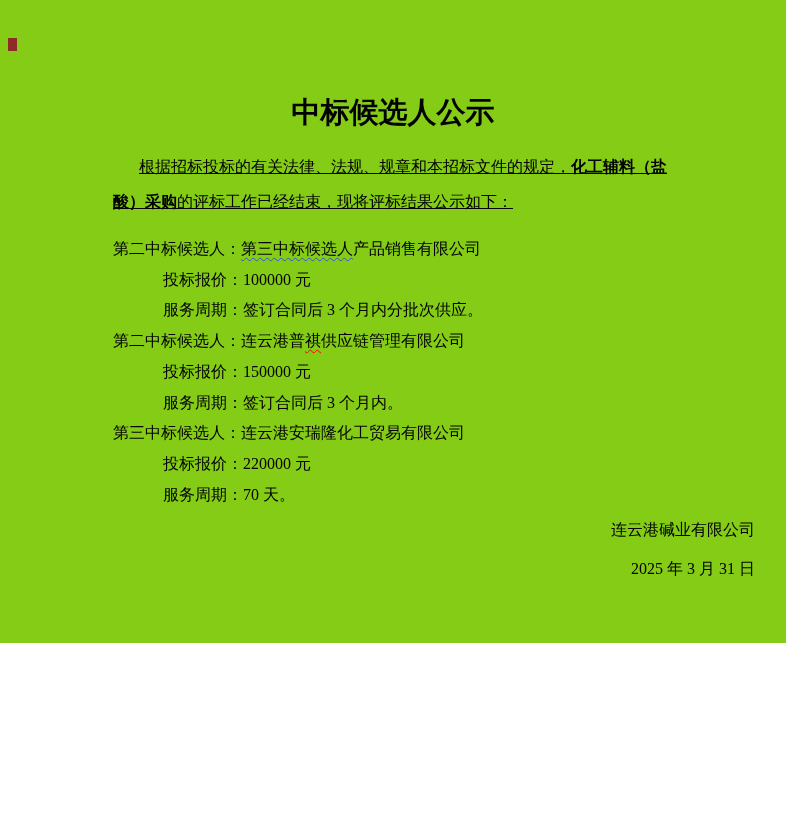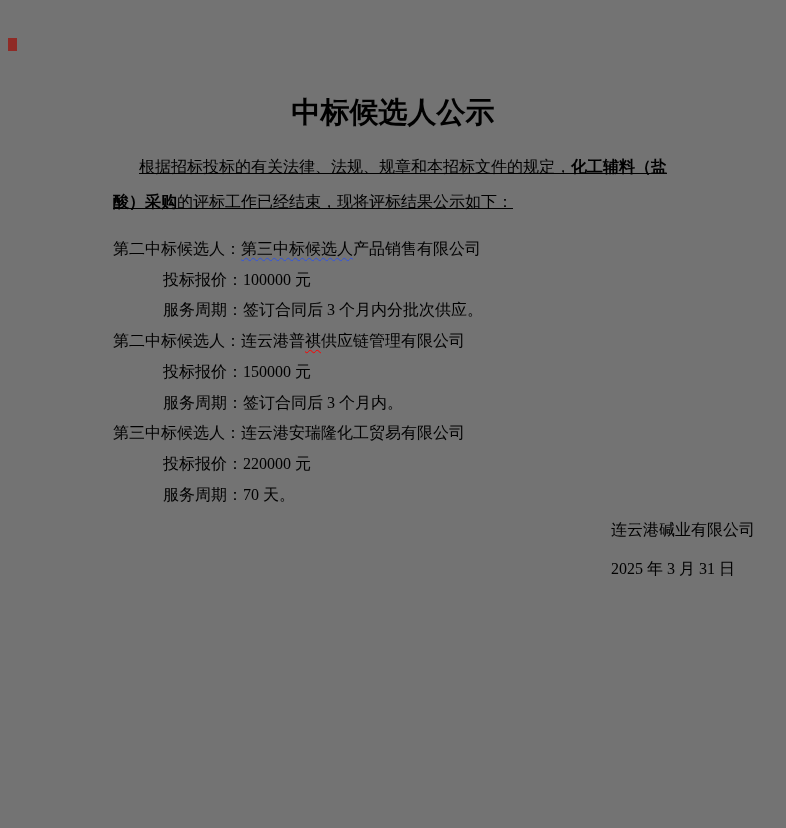--- a/index.html
+++ b/index.html
@@ -2,22 +2,22 @@
 <html><head>
 <meta charset="utf-8">
 <style>
   html, body { margin: 0; padding: 0; }
   body {
     width: 786px; height: 828px;
     background: #ffffff;
   }
   .page {
     position: relative;
-    width: 786px; height: 828px;
-    background: #737373;
+    width: 786px; height: 643px;
+    background: #84cc16;
     color: #000000;
     font-family: "Liberation Serif", "DejaVu Serif", serif;
     font-size: 16px;
     overflow: hidden;
   }
   .corner-mark {
     position: absolute;
     left: 8px; top: 38px;
     width: 9px; height: 13px;
     background: #8f2b26;
@@ -60,21 +60,21 @@
   }
   .closing {
     margin: 34px 110px 0 113px;
     line-height: 44px;
     text-indent: 26px;
     white-space: pre;
   }
   .signature {
     width: fit-content;
     margin: 0 31px 0 auto;
-    text-align: left;
+    text-align: right;
     line-height: 39px;
   }
   .signature p { margin: 0; }
 </style>
 </head>
 <body>
 
 <div class="page">
 
   <div class="corner-mark"></div>

